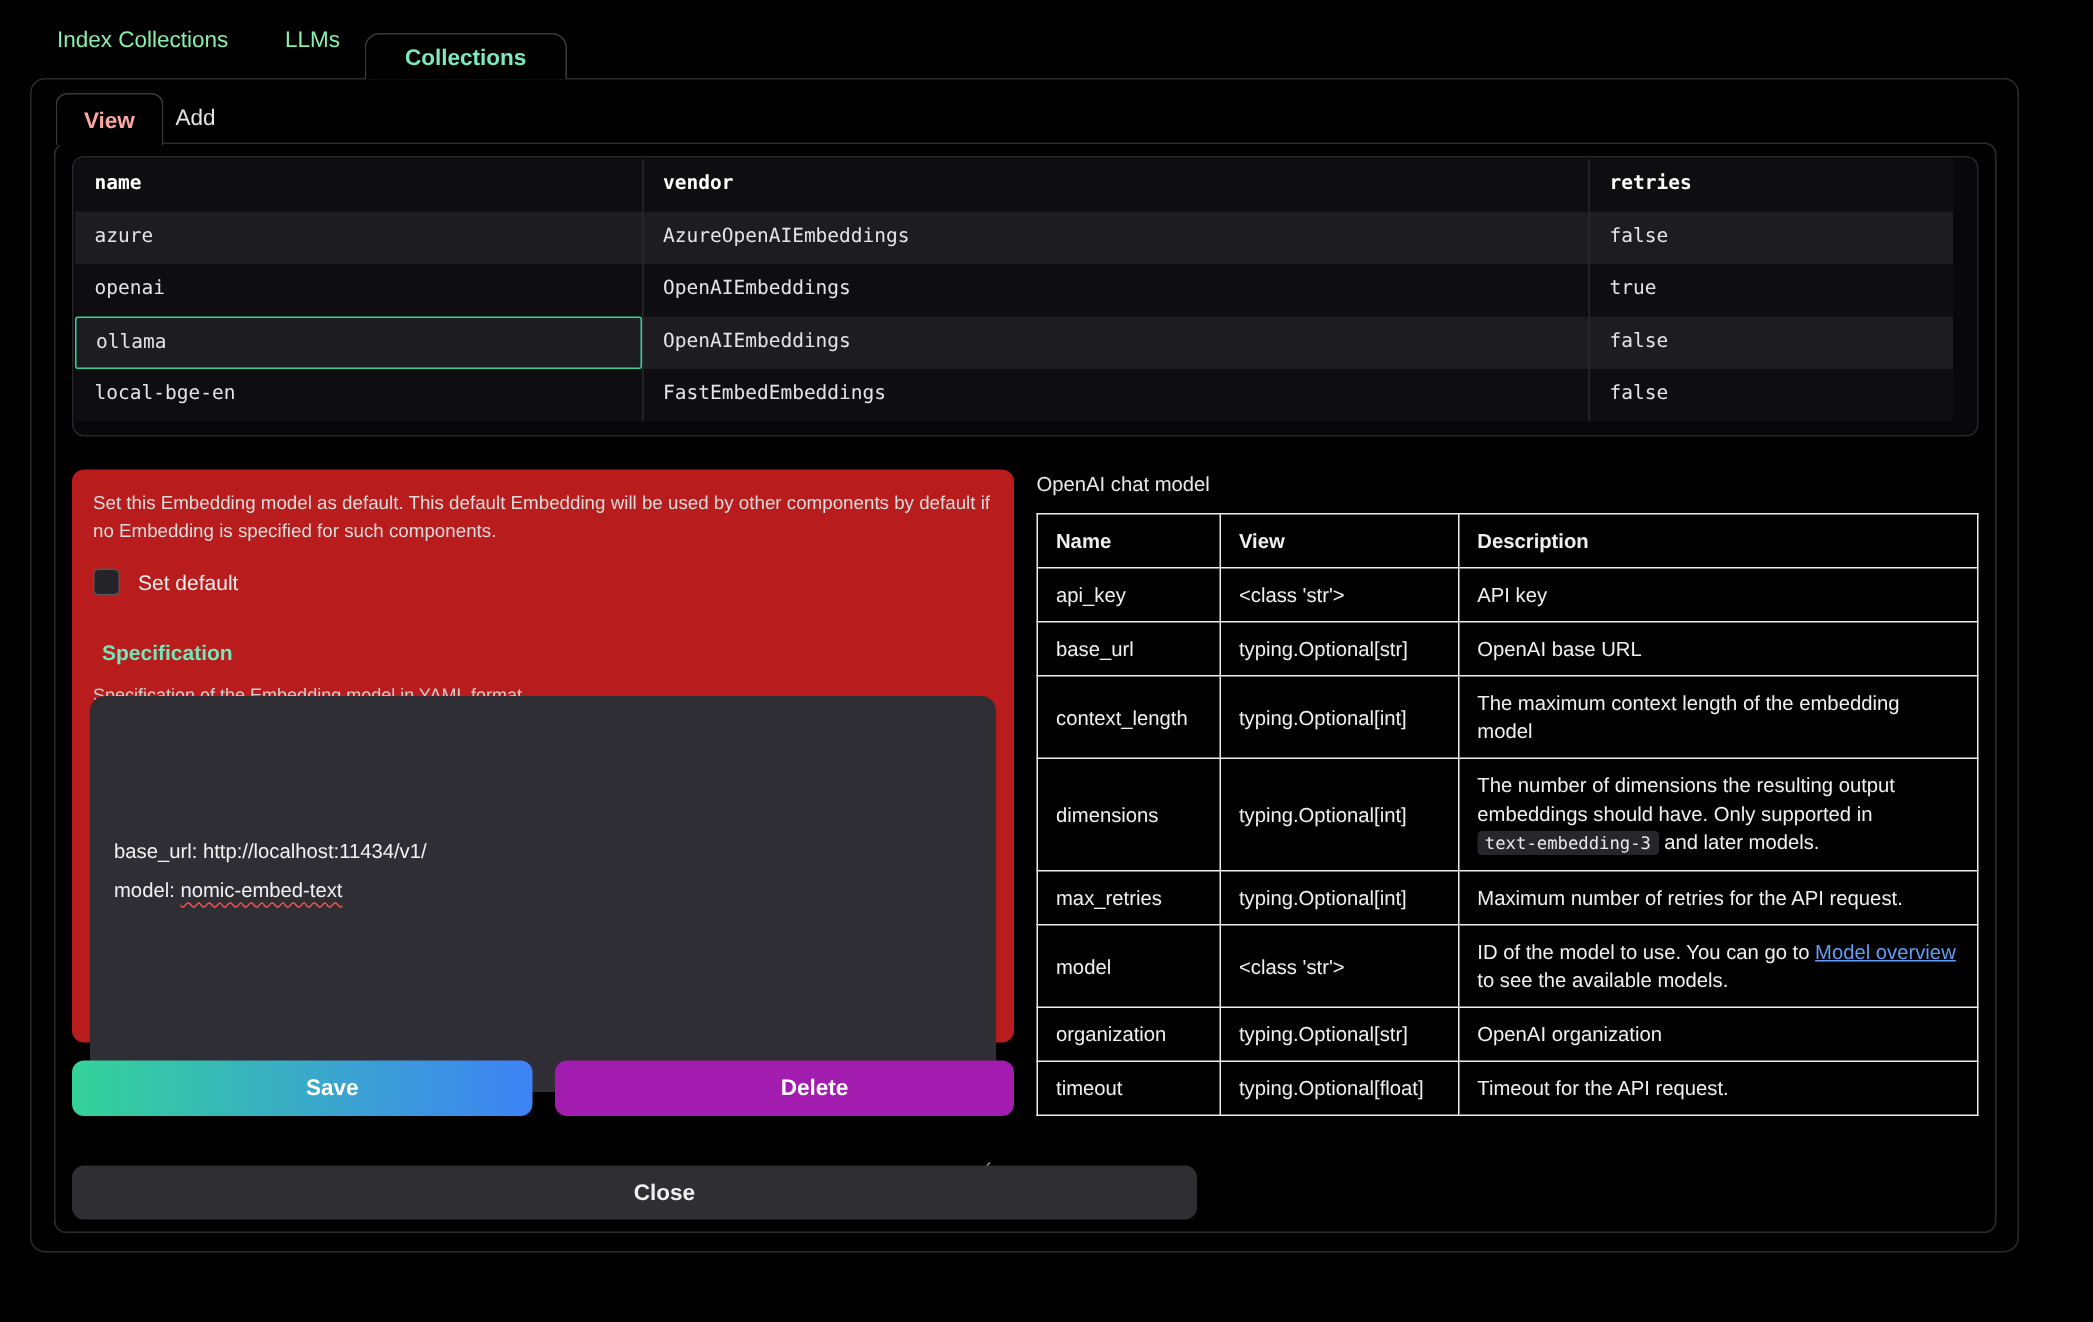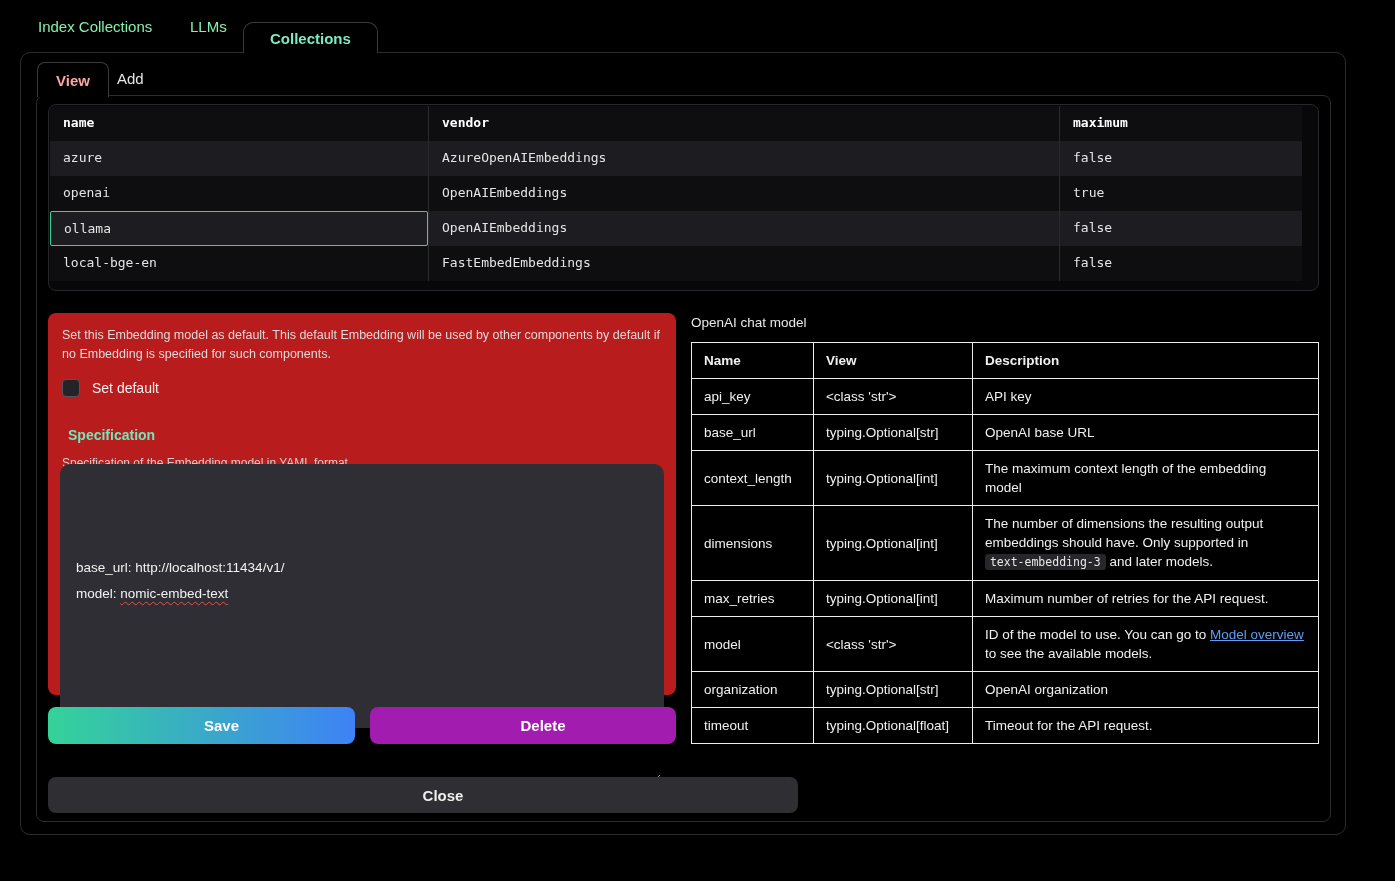--- a/index.html
+++ b/index.html
@@ -107,21 +107,21 @@
 
   <div class="sub-tab boxed">View</div>
   <div class="sub-tab plain">Add</div>
 
   <div class="inner-panel"></div>
 
   <div class="emb-table" id="emb-table">
       <div class="emb-row shade-a hdr">
         <div class="emb-cell c0">name</div>
         <div class="emb-cell c1">vendor</div>
-        <div class="emb-cell c2">maximum</div>
+        <div class="emb-cell c2">retries</div>
       </div>
       <div class="emb-row shade-b">
         <div class="emb-cell c0">azure</div>
         <div class="emb-cell c1">AzureOpenAIEmbeddings</div>
         <div class="emb-cell c2">false</div>
       </div>
       <div class="emb-row shade-a">
         <div class="emb-cell c0">openai</div>
         <div class="emb-cell c1">OpenAIEmbeddings</div>
         <div class="emb-cell c2">true</div>

